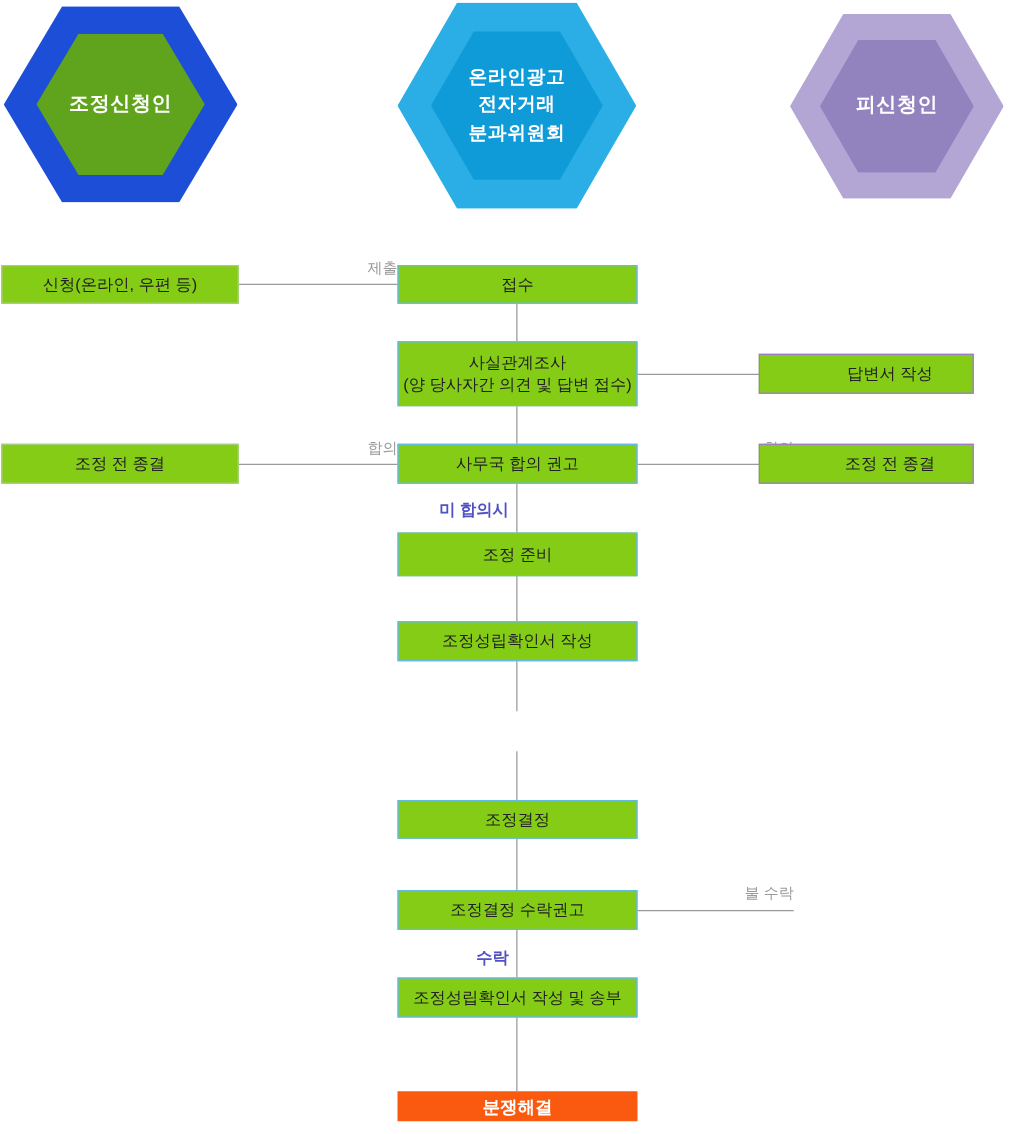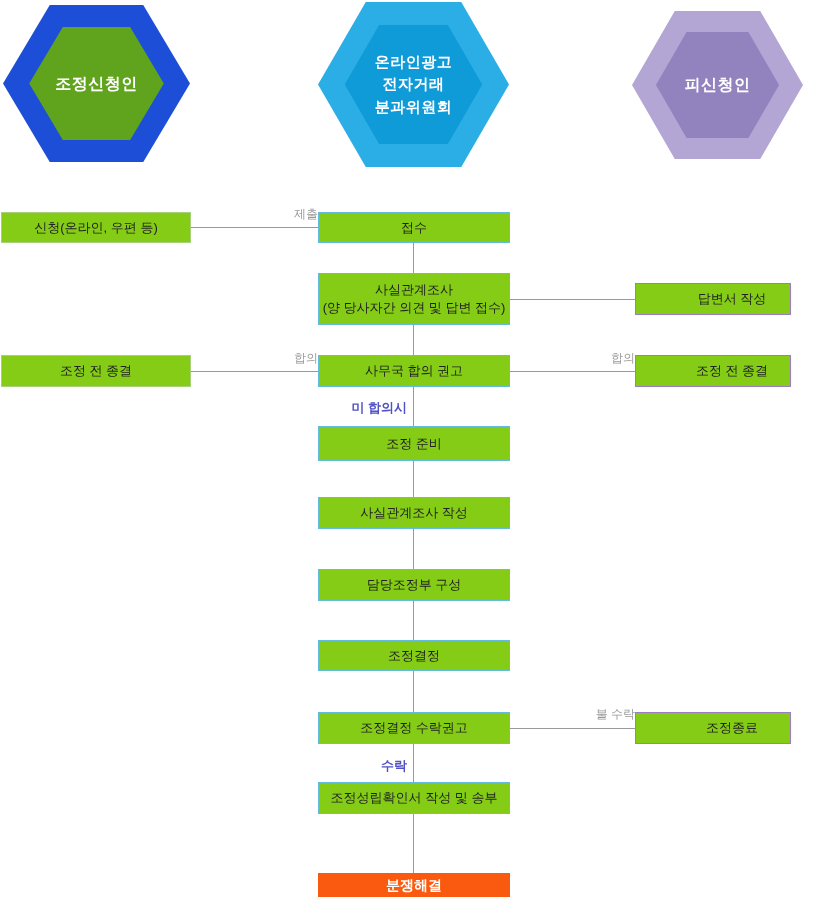--- a/index.html
+++ b/index.html
@@ -15,21 +15,21 @@
          font-size:16px; text-align:center; line-height:1.5; letter-spacing:0.5px; }
   .hex-label .ln { display:block; }
   #hex-committee .hex-label { font-size:15px; }
 
   
   .fbox { position:absolute; box-sizing:border-box; background:#84cc16;
           display:flex; flex-direction:column; align-items:center; justify-content:center;
           text-align:center; font-size:13px; color:#222222; line-height:1.35; }
   .col-left   { left:1px;   width:190px; }
   .col-center { left:318px; width:192px; }
-  .col-right  { left:635px; width:156px;padding-left:38px; }
+  .col-right  { left:607px; width:172px;padding-left:38px; }
   .b-green  { border:1px solid #a7cf7c; }
   .b-blue   { border:1px solid #62bcdf; }
   .b-purple { border:1px solid #9a7dc3; }
   .b-orange { border:none; color:#ffffff; font-weight:bold; font-size:14px; }
 
   
   .vline { position:absolute; left:413px; width:1px; background:#9a9a9a; }
   .hline { position:absolute; height:1px; background:#9a9a9a; }
   .clabel { position:absolute; font-size:12px; color:#999999; text-align:right; }
   .plabel { position:absolute; font-size:13px; color:#5151c6; font-weight:bold; text-align:right; }
@@ -84,24 +84,22 @@
   <div class="fbox col-left b-green" style="top:212px; height:31px;">신청(온라인, 우편 등)</div>
   <div class="fbox col-left b-green" style="top:355px; height:32px;">조정 전 종결</div>
 
   <div class="fbox col-center b-blue" style="top:273px; height:52px;">
     <span>사실관계조사</span>
     <span>(양 당사자간 의견 및 답변 접수)</span>
   </div>
   <div class="fbox col-center b-blue" style="top:212px; height:31px;">접수</div>
   <div class="fbox col-center b-blue" style="top:355px; height:32px;">사무국 합의 권고</div>
   <div class="fbox col-center b-blue" style="top:426px; height:35px;">조정 준비</div>
-  <div class="fbox col-center b-blue" style="top:497px; height:32px;">사실관계조사 작성</div>
-  <div class="fbox col-center b-blue" style="top:569px; height:32px;">담당조정부 구성</div>
+  <div class="fbox col-center b-blue" style="top:497px; height:32px;">조정성립확인서 작성</div>
   <div class="fbox col-center b-blue" style="top:712px; height:32px;">조정결정 수락권고</div>
   <div class="fbox col-center b-blue" style="top:640px; height:31px;">조정결정</div>
   <div class="fbox col-center b-blue" style="top:782px; height:32px;">조정성립확인서 작성 및 송부</div>
   <div class="fbox col-center b-orange" style="top: 873px; height: 24px; background-color: rgb(250, 90, 15);">분쟁해결</div>
 
   <div class="fbox col-right b-purple" style="top:283px; height:32px;">답변서 작성</div>
   <div class="fbox col-right b-purple" style="top:355px; height:32px;">조정 전 종결</div>
-  <div class="fbox col-right b-purple" style="top:712px; height:32px;">조정종료</div>
 
 </div>
 
 </body></html>

